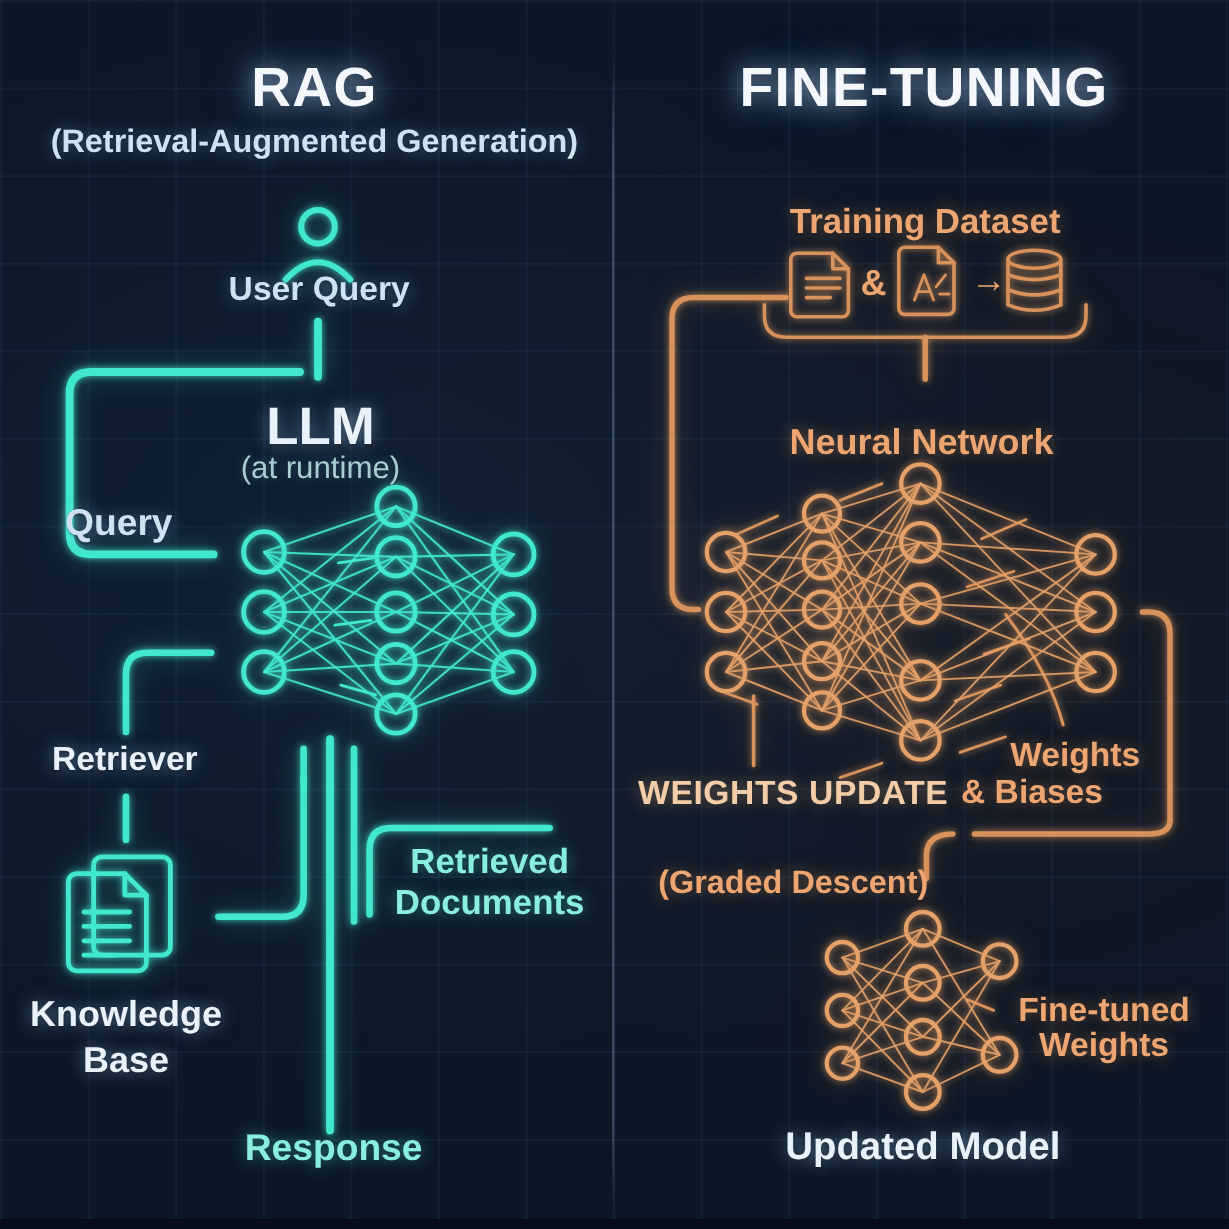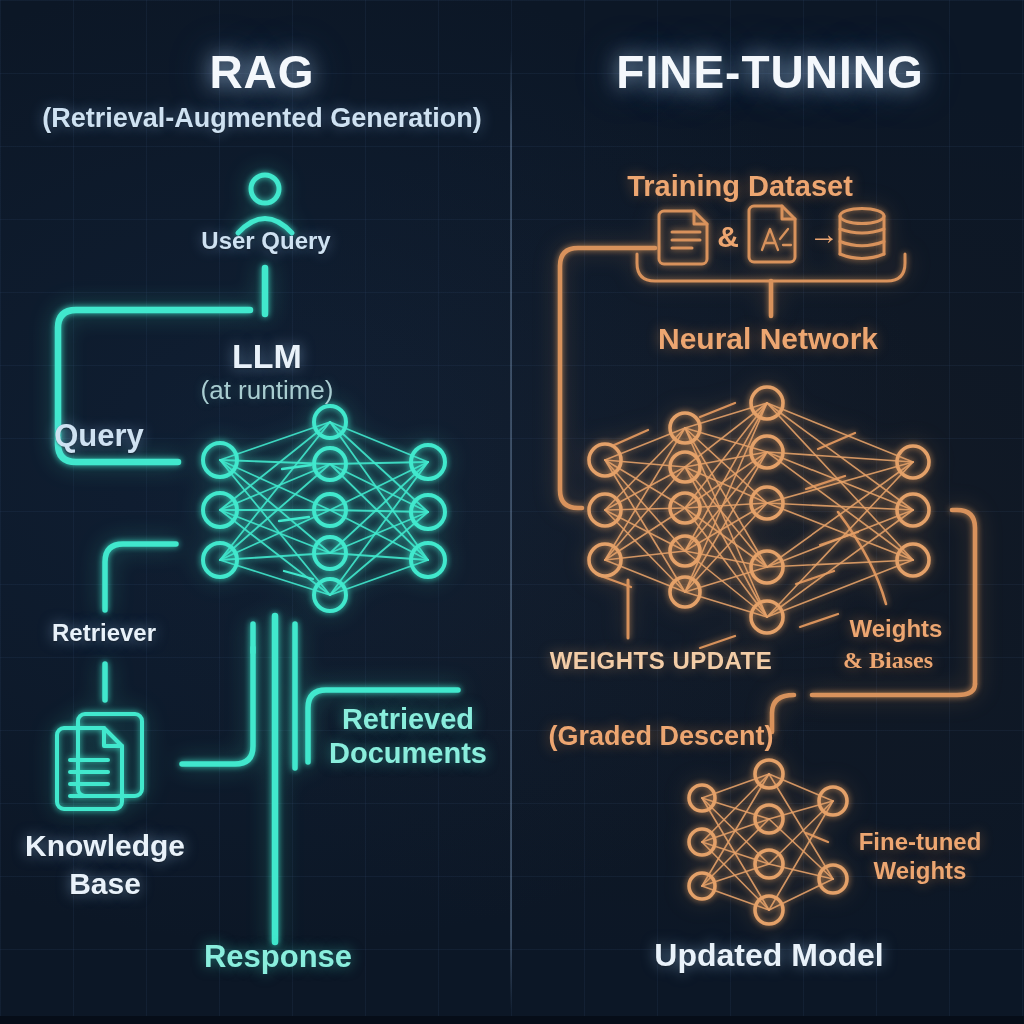--- a/index.html
+++ b/index.html
@@ -25,23 +25,23 @@
   .w4{stroke-width:4;} .w3{stroke-width:3;} .w25{stroke-width:2.6;} .w2{stroke-width:2.3;}
   .lbl{position:absolute;transform:translate(-50%,-50%);white-space:nowrap;}
   .title{font-size:46px;font-weight:700;color:#f4f8fc;letter-spacing:1px;
     text-shadow:0 0 20px rgba(190,225,255,.65),0 0 44px rgba(120,180,255,.35);}
   .c-white{color:#e9f2fa;text-shadow:0 0 14px rgba(170,215,255,.5),0 1px 2px rgba(0,0,0,.55);}
   .c-blue{color:#cfe2f2;text-shadow:0 0 14px rgba(150,200,250,.45),0 1px 2px rgba(0,0,0,.5);}
   .c-teal{color:#8aeedd;text-shadow:0 0 13px rgba(65,232,205,.5);}
   .c-tealgray{color:#a9cdd1;text-shadow:0 0 10px rgba(100,200,200,.3);}
   .c-or{color:#eda671;text-shadow:0 0 13px rgba(235,150,80,.45);}
   .c-orpale{color:#f3cda7;text-shadow:0 0 13px rgba(235,170,110,.45);}
-  .fs26{font-size:26px;} .fs27{font-size:27px;} .fs28{font-size:24px;}
+  .fs26{font-size:26px;} .fs27{font-size:27px;} .fs28{font-size:28px;}
   .fs29{font-size:29px;} .fs30{font-size:30px;} .fs31{font-size:31px;}
-  .fs32{font-size:32px;} .fs34{font-size:34px;}
+  .fs32{font-size:32px;} .fs34{font-size:44px;}
   .sb{font-weight:600;} .b{font-weight:700;}
 </style>
 </head>
 <body>
 
 <div class="stage">
 
   <div class="divider"></div>
 
   <svg width="1024" height="1024" viewBox="0 0 1024 1024">
@@ -292,25 +292,25 @@
   <div class="lbl c-tealgray fs26" style="left:267px;top:390px;">(at runtime)</div>
   <div class="lbl c-blue fs31 sb" style="left:99px;top:436px;">Query</div>
   <div class="lbl c-white fs28 sb" style="left:104px;top:633px;">Retriever</div>
   <div class="lbl c-white fs30 sb" style="left:105px;top:846px;">Knowledge</div>
   <div class="lbl c-white fs30 sb" style="left:105px;top:884px;">Base</div>
   <div class="lbl c-teal fs29 sb" style="left:408px;top:719px;">Retrieved</div>
   <div class="lbl c-teal fs31 sb" style="left:278px;top:957px;">Response</div>
   <div class="lbl c-teal fs29 sb" style="left:408px;top:753px;">Documents</div>
 
   <div class="lbl title" style="left:770px;top:72px;">FINE-TUNING</div>
-  <div class="lbl c-or fs29 sb" style="left:740px;top:186px;">Training Dataset</div>
+  <div class="lbl c-or fs29 sb" style="left:771px;top:186px;">Training Dataset</div>
   <div class="lbl c-or fs30 sb" style="left:728px;top:237px;">&amp;</div>
   <div class="lbl c-or fs30 sb" style="left:824px;top:234px;">→</div>
-  <div class="lbl c-or fs30 sb" style="left:768px;top:339px;">Neural Network</div>
+  <div class="lbl c-or fs30 sb" style="left:768px;top:369px;">Neural Network</div>
   <div class="lbl c-orpale fs28 b" style="left:661px;top:661px;letter-spacing:.5px;">WEIGHTS UPDATE</div>
   <div class="lbl c-or fs27 sb" style="left:661px;top:692px;margin-top:44px;">(Graded Descent)</div>
   <div class="lbl c-or fs28 sb" style="left:896px;top:629px;">Weights</div>
-  <div class="lbl c-or fs28 sb" style="left:888px;top:660px;font-family:Liberation Serif, serif;">&amp; Biases</div>
+  <div class="lbl c-or fs28 sb" style="left:860px;top:660px;">&amp; Biases</div>
   <div class="lbl c-or fs28 sb" style="left:920px;top:842px;">Fine-tuned</div>
   <div class="lbl c-or fs28 sb" style="left:920px;top:871px;">Weights</div>
   <div class="lbl c-white fs32 sb" style="left:769px;top:955px;">Updated Model</div>
 
 </div>
 
 </body></html>

